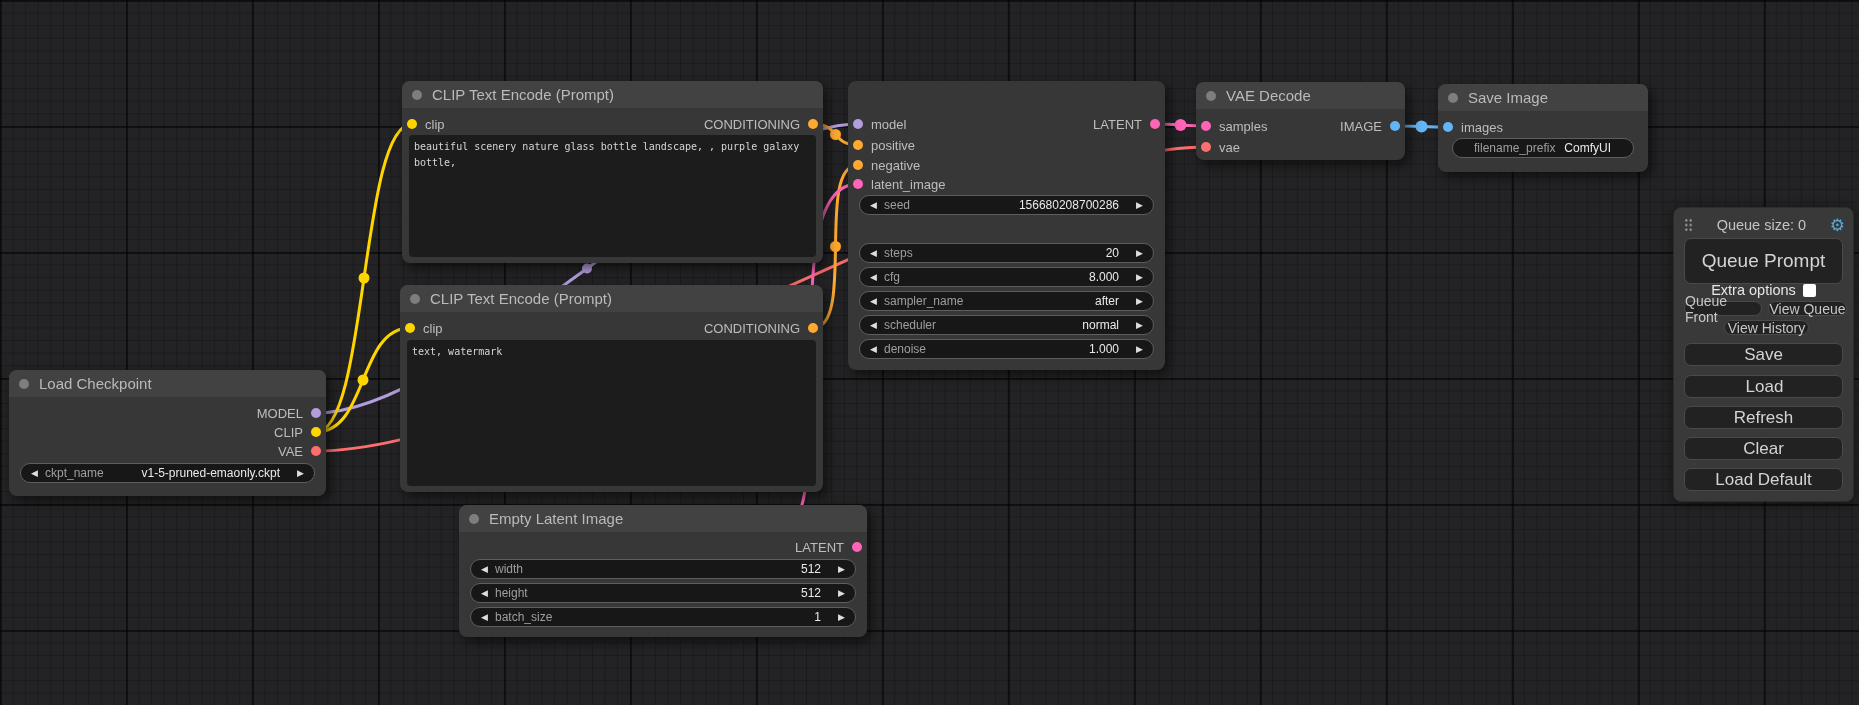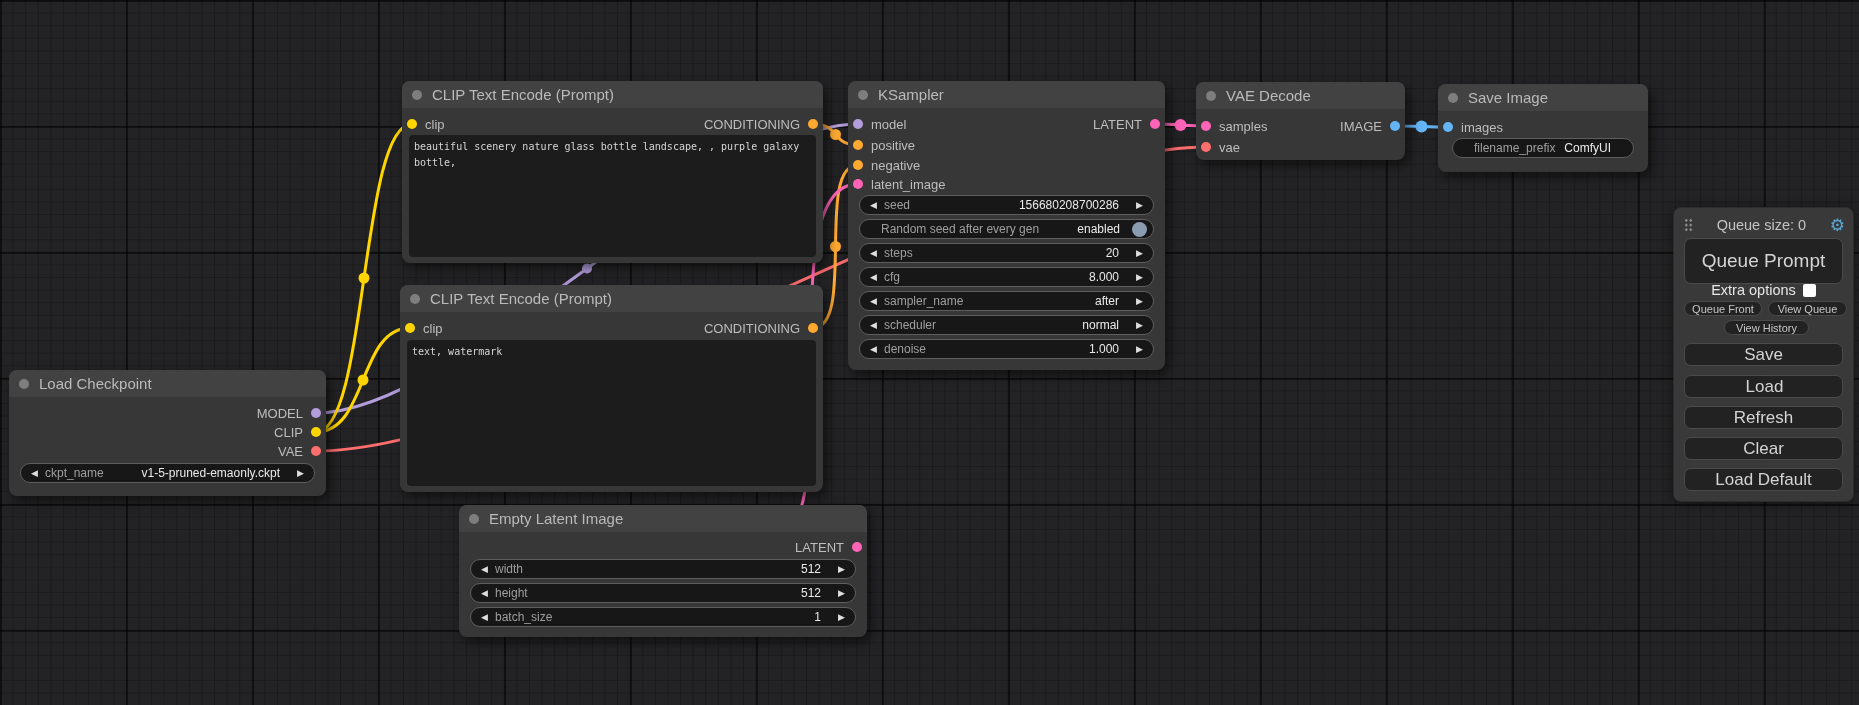--- a/index.html
+++ b/index.html
@@ -57,21 +57,21 @@
   .qsize{flex:1;text-align:center;color:#c3c3c3;font-size:14.5px;}
   .gear{font-family:"DejaVu Sans",sans-serif;font-size:17px;line-height:17px;flex:0 0 auto;cursor:pointer;}
   .btn{position:absolute;left:10px;right:10px;background:#222;border:1px solid #4a4a4a;
       border-radius:7px;color:#d4d4d4;display:flex;align-items:center;justify-content:center;
       box-sizing:border-box;cursor:pointer;}
   .btn.big{height:23px;font-size:17px;}
   .extra{position:absolute;left:0;right:0;top:74px;height:16px;display:flex;align-items:center;
       justify-content:center;gap:7px;color:#e5e5e5;font-size:14.5px;}
   .chk{width:13px;height:13px;background:#fff;border-radius:2px;flex:0 0 auto;cursor:pointer;}
   .pill{position:absolute;background:#222;border:1px solid #4a4a4a;border-radius:8px;color:#c6c6c6;
-      display:flex;align-items:center;justify-content:center;font-size:11px;height:15px;
+      display:flex;align-items:center;justify-content:center;font-size:14px;height:15px;
       box-sizing:border-box;cursor:pointer;}
 </style>
 </head>
 <body>
 
 <div id="canvas">
 
   <svg class="wires" width="1859" height="705">
     <path d="M316,413 C460,413 714,124 858,124" stroke="#b39ddb"></path>
     <path d="M316,432 C368,432 360,124 412,124" stroke="#ffd500"></path>
@@ -173,24 +173,20 @@
     </div>
     <div class="widget" style="top:102px;">
       <span class="warr">◀</span>
       <span class="wname">batch_size</span>
       <span class="wval">1</span>
       <span class="warr">▶</span>
     </div>
   </div>
 
   <div class="node" style="left:848px;top:81px;width:317px;height:289px;">
-    <div class="ntitle">
-      <span class="tdot"></span>
-      <span>KSampler</span>
-    </div>
     <div class="slot in" style="top:34px;">
       <span class="pdot" style="background-color: rgb(179, 157, 219);"></span>
       <span>model</span>
     </div>
     <div class="slot in" style="top:55px;">
       <span class="pdot" style="background-color: rgb(255, 169, 49);"></span>
       <span>positive</span>
     </div>
     <div class="slot in" style="top:75px;">
       <span class="pdot" style="background-color: rgb(255, 169, 49);"></span>
@@ -203,25 +199,20 @@
     <div class="slot out" style="top:34px;">
       <span>LATENT</span>
       <span class="pdot" style="background-color: rgb(255, 100, 184);"></span>
     </div>
 
     <div class="widget" style="top:114px;">
       <span class="warr">◀</span>
       <span class="wname">seed</span>
       <span class="wval">156680208700286</span>
       <span class="warr">▶</span>
-    </div>
-    <div class="widget noarrow" style="top:138px;">
-      <span class="wname">Random seed after every gen</span>
-      <span class="wval">enabled</span>
-      <span class="toggle"></span>
     </div>
     <div class="widget" style="top:162px;">
       <span class="warr">◀</span>
       <span class="wname">steps</span>
       <span class="wval">20</span>
       <span class="warr">▶</span>
     </div>
     <div class="widget" style="top:186px;">
       <span class="warr">◀</span>
       <span class="wname">cfg</span>

